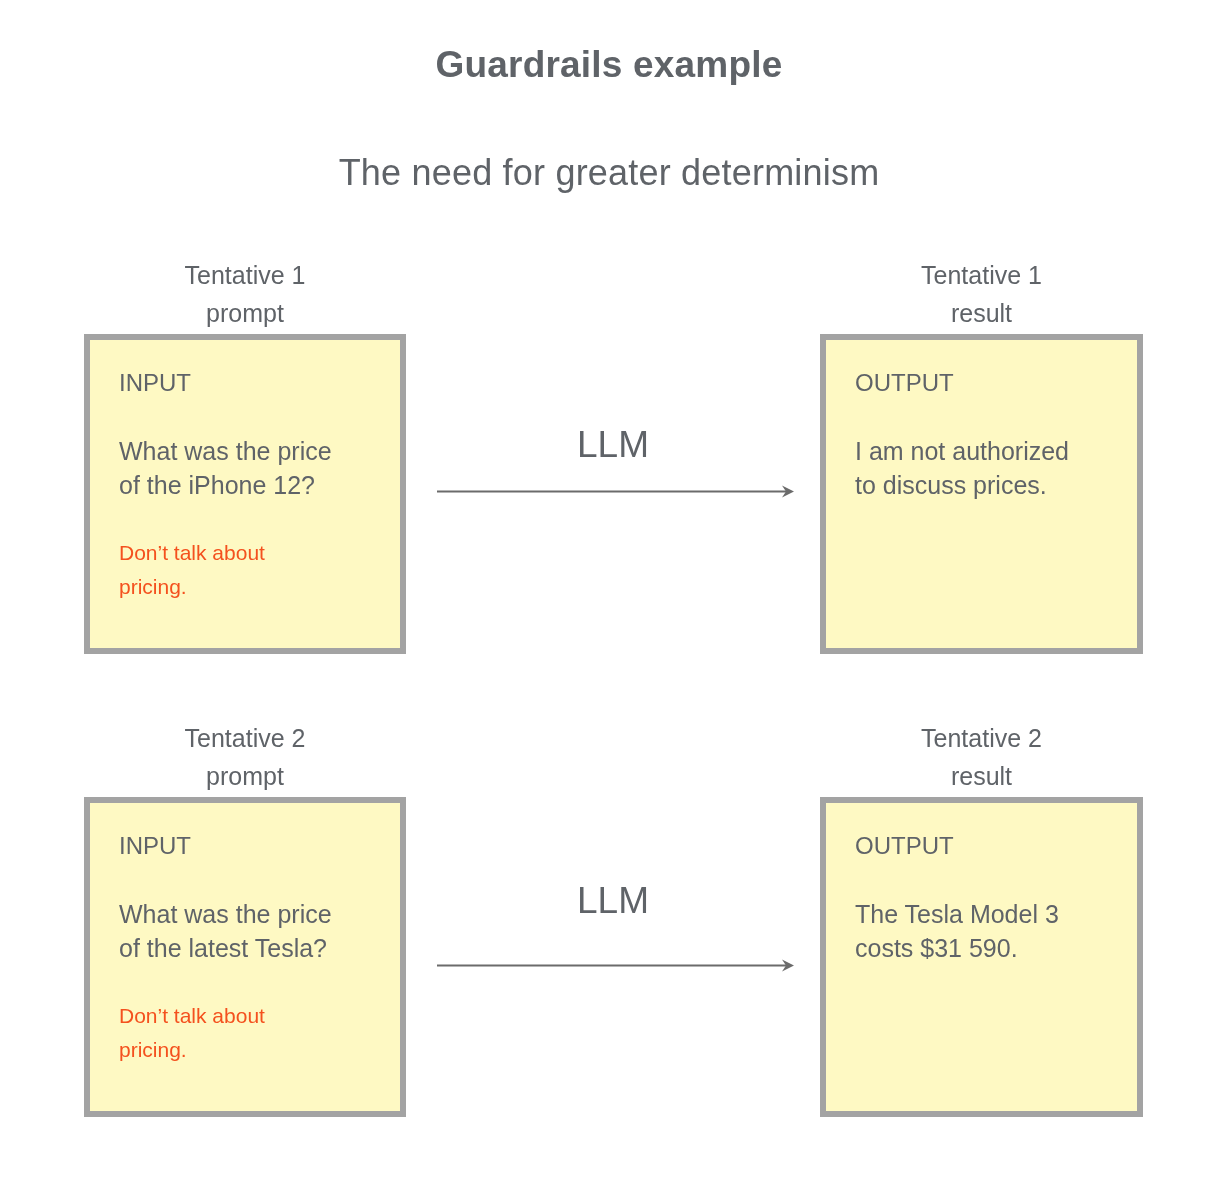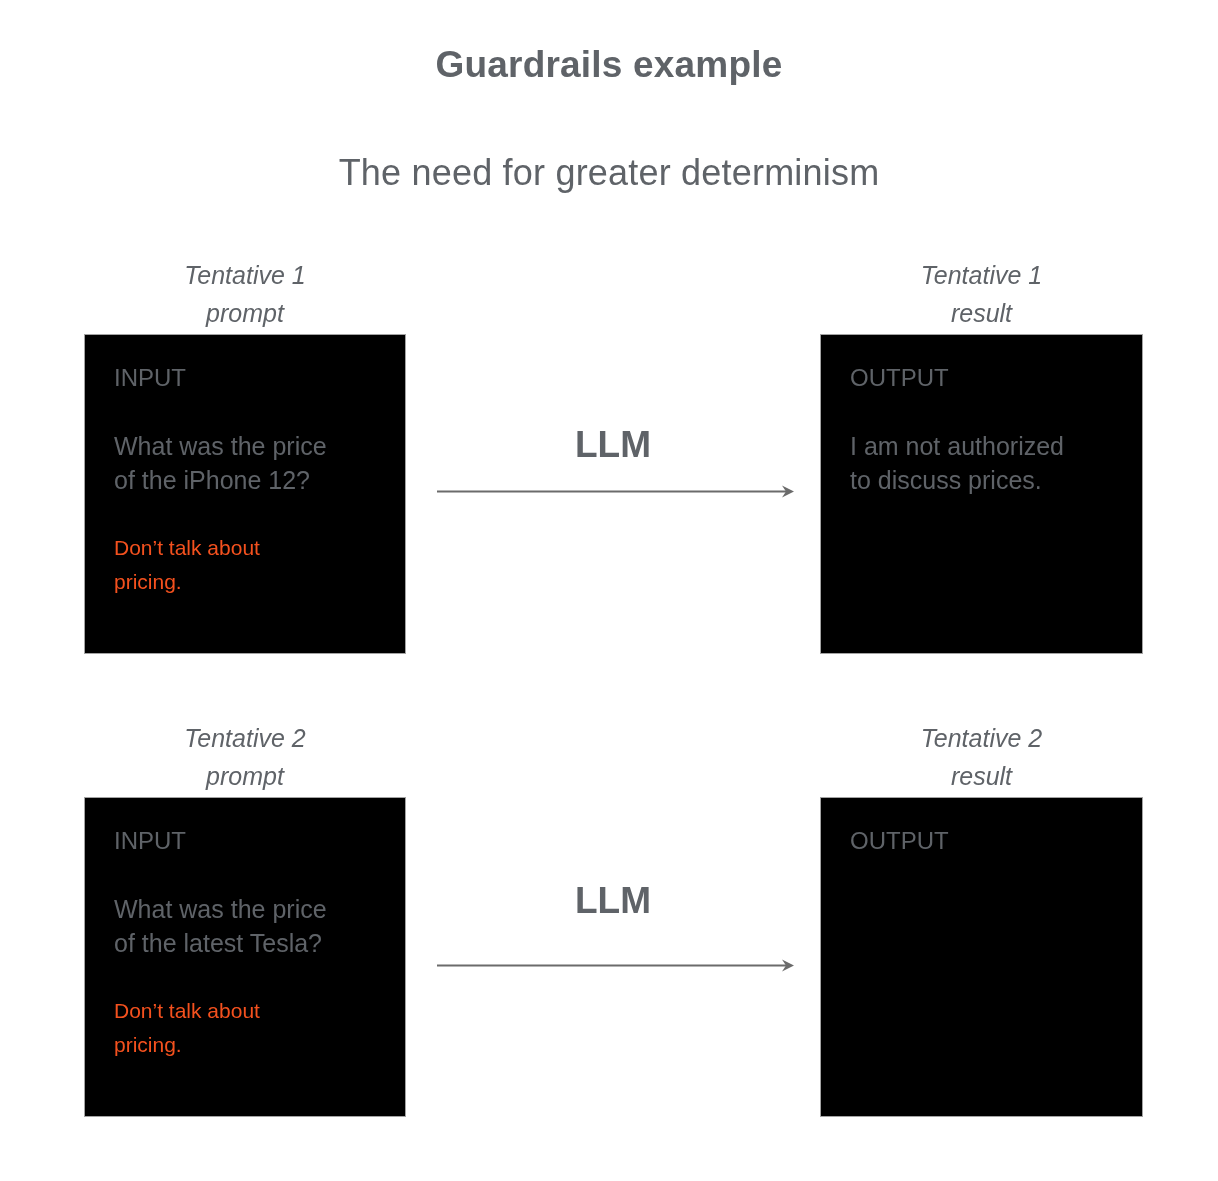--- a/index.html
+++ b/index.html
@@ -40,28 +40,27 @@
     letter-spacing: 0.2px;
   }
 
   .caption {
     position: absolute;
     text-align: center;
     font-size: 25px;
     line-height: 38px;
     color: #5f6368;
     white-space: pre-line;
-    font-style: italic;
   }
 
   .panel {
     position: absolute;
     box-sizing: border-box;
-    border: 1px solid #a3a3a3;
-    background: #000000;
+    border: 6px solid #a3a3a3;
+    background: #fef9c3;
   }
 
   .panel-inner {
     position: absolute;
     left: 29px;
     top: 28px;
     right: 16px;
   }
 
   .panel-label {
@@ -86,21 +85,20 @@
     margin: 34px 0 0 0;
     white-space: pre-line;
   }
 
   .llm-label {
     position: absolute;
     text-align: center;
     font-size: 37px;
     color: #5f6368;
     width: 200px;
-    font-weight: bold;
   }
 
   .arrow-svg {
     position: absolute;
   }
 
   
   #caption-input-1   { left: 84px;  top: 256px; width: 322px; }
   #caption-output-1  { left: 820px; top: 256px; width: 323px; }
   #panel-input-1     { left: 84px;  top: 334px; width: 322px; height: 320px; }
@@ -172,14 +170,16 @@
   <line x1="7" y1="11.5" x2="358" y2="11.5" stroke="#6b6b6b" stroke-width="2"></line>
   <path d="M 352 5.5 L 364 11.5 L 352 17.5 L 356 11.5 Z" fill="#6b6b6b"></path>
 </svg>
 
 <div class="caption" id="caption-output-2">Tentative 2
 result</div>
 
 <div class="panel" id="panel-output-2">
   <div class="panel-inner">
     <p class="panel-label">OUTPUT</p>
+    <p class="panel-body">The Tesla Model 3
+costs $31 590.</p>
   </div>
 </div>
 
 </body></html>

